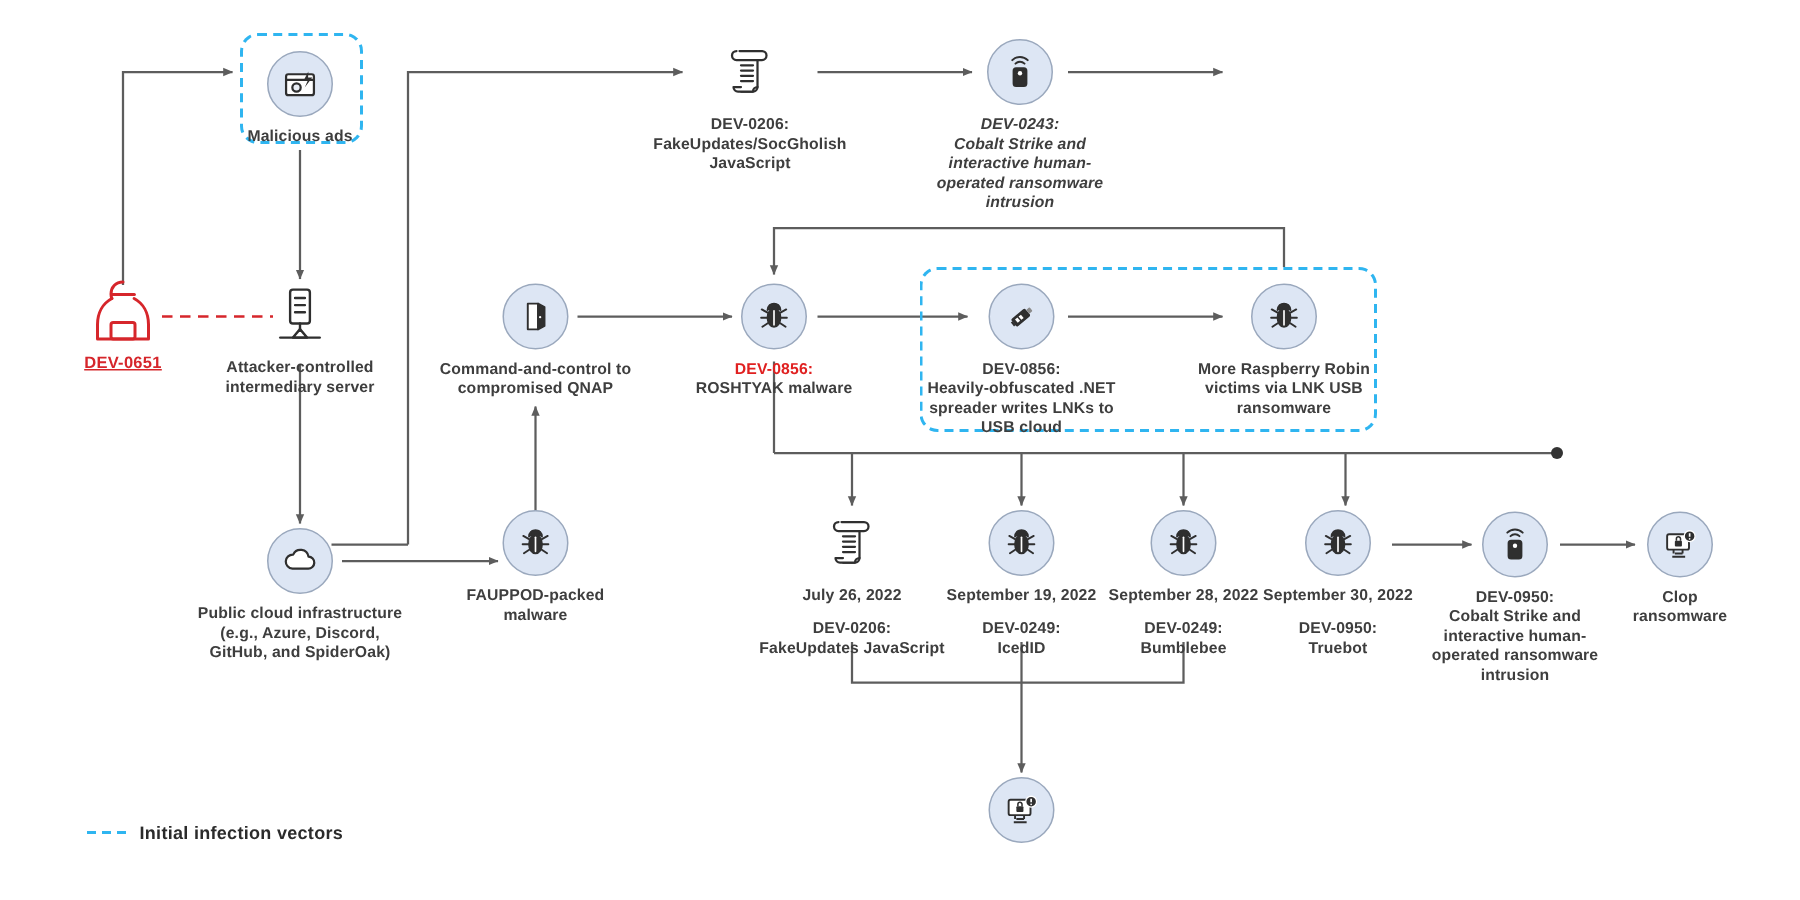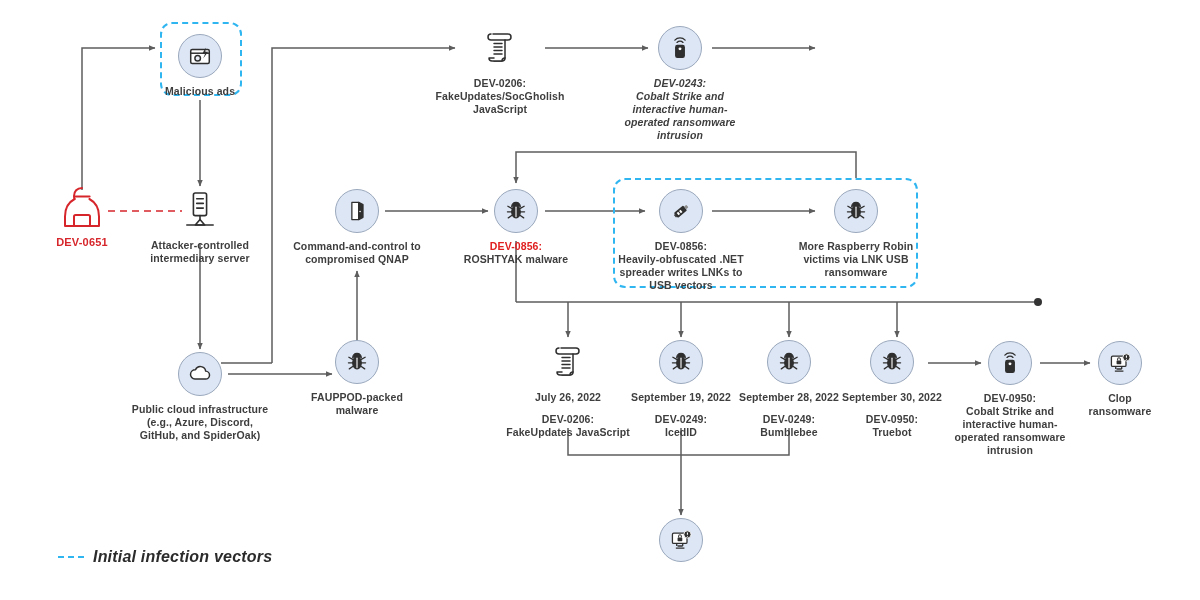--- a/index.html
+++ b/index.html
@@ -31,32 +31,32 @@
   .node .caption .devid.red{color:#e02020;font-weight:700;}
   .node .caption .sub{display:block;}
   .node .caption .gap{display:block;height:9px;}
 
   
   .node.plain .ico{background:none;border:none;width:44px;height:44px;}
 
   
   .actor{position:absolute;width:150px;margin-left:-75px;text-align:center;}
   .actor .glyph{width:54px;height:46px;margin:0 auto;}
-  .actor .lbl{margin-top:5px;font-size:11px;font-weight:700;color:#d6262b;letter-spacing:.2px;}
+  .actor .lbl{margin-top:5px;font-size:11px;font-weight:700;color:#d6262b;letter-spacing:.2px;text-decoration:underline;}
 
   
   .dashbox{
     position:absolute;border:2.2px dashed #2fb5f0;border-radius:12px;
     box-sizing:border-box;pointer-events:none;
   }
 
   
   .legend{position:absolute;left:58px;top:548px;display:flex;align-items:center;gap:9px;}
   .legend .swatch{width:26px;height:0;border-top:2.6px dashed #2fb5f0;}
-  .legend .text{font-size:16px;font-style:italic;font-weight:700;color:#2b2b2b;letter-spacing:.2px;}
+  .legend .text{font-size:12px;font-weight:700;color:#2b2b2b;letter-spacing:.2px;}
 </style>
 </head>
 <body>
 
 <div id="canvas">
 
   <svg id="wires" viewBox="0 0 1200 600" xmlns="http://www.w3.org/2000/svg">
     <defs>
       <marker id="ah" markerWidth="7" markerHeight="7" refX="6.2" refY="3.2" orient="auto" markerUnits="userSpaceOnUse">
         <path d="M0,0.4 L6.6,3.2 L0,6 z" fill="#5d5d5d"></path>
@@ -237,21 +237,21 @@
           <rect x="8.6" y="12.6" width="2.4" height="3.3" fill="#fff"></rect>
           <rect x="12.2" y="12.6" width="2.4" height="3.3" fill="#fff"></rect>
           <path d="M4.6 12.3 h1.6 v3.9 h-1.6 z" fill="#2f2f2f"></path>
         </g>
       </svg>
     </div>
     <div class="caption">
       <span class="devid">DEV-0856:</span>
       <span class="sub">Heavily-obfuscated .NET</span>
       <span class="sub">spreader writes LNKs to</span>
-      <span class="sub">USB vectors</span>
+      <span class="sub">USB cloud</span>
     </div>
   </div>
 
   <div class="node" style="left:856px;top:189px;">
     <div class="ico">
       <svg viewBox="0 0 28 28" width="24" height="24">
         <g fill="none" stroke="#2f2f2f" stroke-width="1.5" stroke-linecap="round">
           <ellipse cx="14" cy="15" rx="5" ry="7" fill="#2f2f2f"></ellipse>
           <path d="M9 9 a5 5 0 0 1 10 0" fill="#2f2f2f"></path>
           <path d="M11 5 l1.6 2.4 M17 5 l-1.6 2.4"></path>

